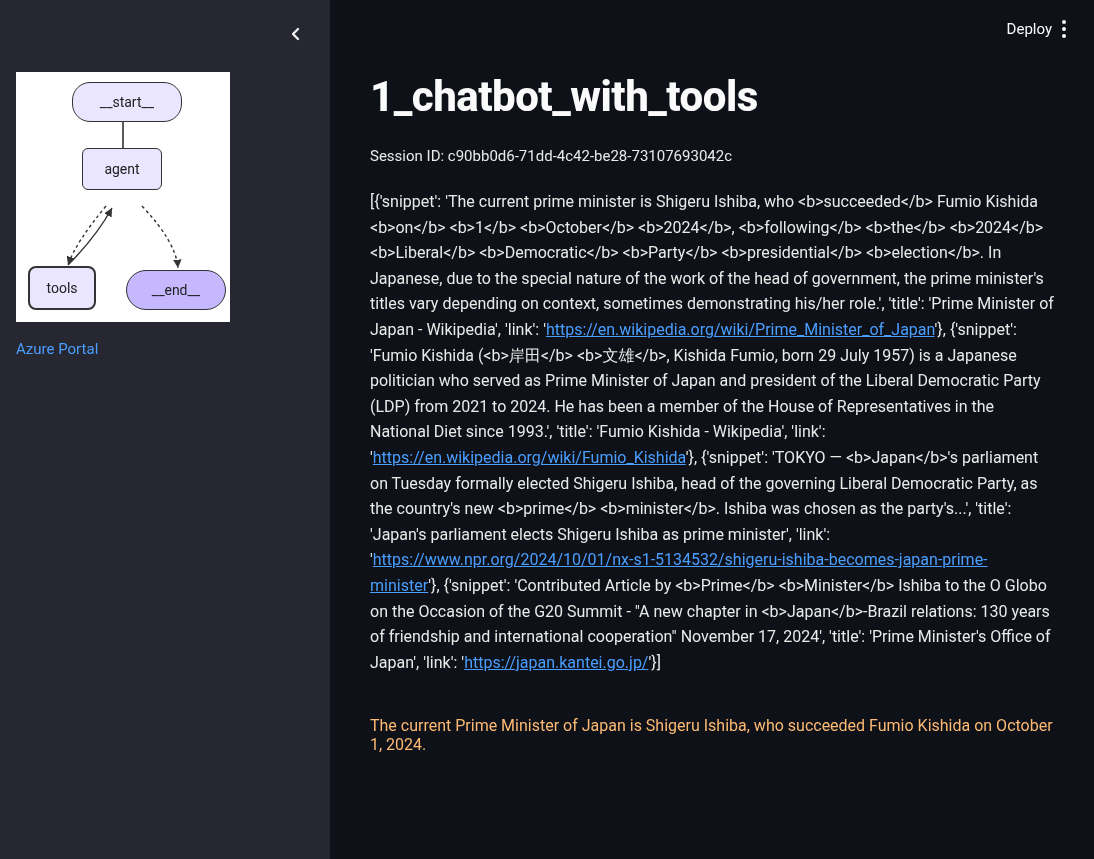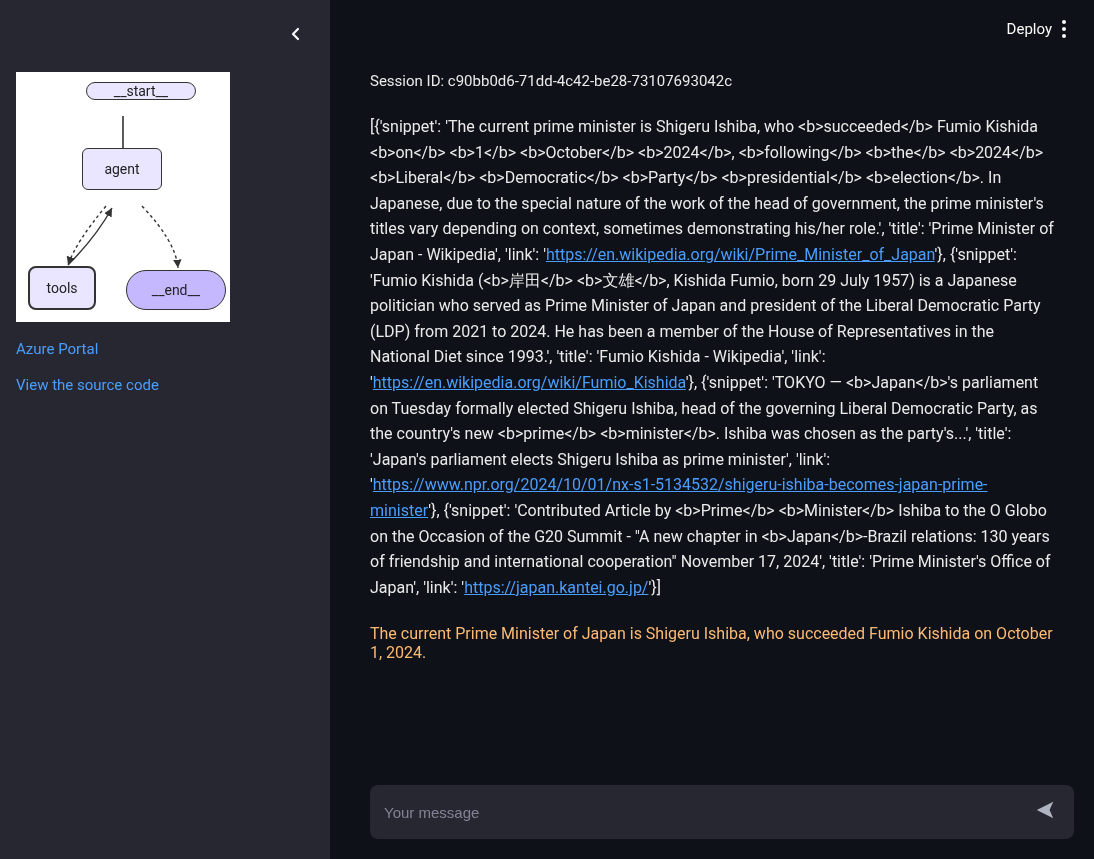--- a/index.html
+++ b/index.html
@@ -2,37 +2,37 @@
 <html><head>
 <meta charset="utf-8">
 <style>
 * { box-sizing: border-box; margin: 0; padding: 0; }
 html, body { width: 1094px; height: 859px; overflow: hidden; font-family: -apple-system, BlinkMacSystemFont, 'Segoe UI', Roboto, sans-serif; }
 body { display: flex; background: #0e1117; color: #fafafa; }
 .sidebar { width: 330px; background: #262730; height: 100%; padding: 16px; position: relative; flex-shrink: 0; }
 .collapse-btn { position: absolute; top: 20px; right: 20px; width: 28px; height: 28px; display: flex; align-items: center; justify-content: center; cursor: pointer; color: #fafafa; }
 .diagram-box { width: 214px; height: 250px; background: #fff; margin-top: 56px; margin-bottom: 18px; position: relative; }
 .node { position: absolute; border: 1.5px solid #333; background: #f0f0ff; font-size: 14px; color: #222; display: flex; align-items: center; justify-content: center; }
-.node-start { top: 10px; left: 70px; width: 110px; height: 18px; border-radius: 18px; background: #eae6ff; }
+.node-start { top: 10px; left: 56px; width: 110px; height: 40px; border-radius: 18px; background: #eae6ff; }
 .node-agent { top: 76px; left: 66px; width: 80px; height: 42px; border-radius: 6px; background: #eae6ff; }
 .node-tools { bottom: 12px; left: 12px; width: 68px; height: 44px; border-radius: 8px; background: #eae6ff; border-width: 2px; }
 .node-end { bottom: 12px; right: 4px; width: 100px; height: 40px; border-radius: 20px; background: #c5b8ff; }
 svg.edges { position: absolute; top: 0; left: 0; width: 214px; height: 250px; pointer-events: none; }
 .sidebar-links { margin-top: 10px; }
 .sidebar-links a { display: block; color: #4a9eff; font-size: 15px; margin-bottom: 18px; cursor: pointer; }
 .main { flex: 1; display: flex; flex-direction: column; height: 100%; position: relative; }
 .topbar { display: flex; justify-content: flex-end; align-items: center; padding: 16px 24px 0 24px; gap: 6px; }
 .deploy-btn { color: #fafafa; font-size: 15px; cursor: pointer; }
 .menu-btn { color: #fafafa; cursor: pointer; display: flex; flex-direction: column; gap: 3px; padding: 4px; }
 .menu-btn span { width: 4px; height: 4px; background: #fafafa; border-radius: 50%; }
 .content { flex: 1; overflow-y: auto; padding: 30px 40px 20px 40px; }
 .title { font-size: 42px; font-weight: 800; margin-bottom: 26px; letter-spacing: -0.5px; }
 .session { font-size: 15px; margin-bottom: 24px; color: #eaeaea; }
 .user-msg { font-size: 16px; margin-bottom: 36px; color: #eaeaea; }
-.tool-output { font-size: 16px; line-height: 1.6; margin-bottom: 24px; color: #eaeaea; }
+.tool-output { font-size: 16px; line-height: 1.6; margin-bottom: 41px; color: #eaeaea; }
 .tool-output a { color: #4a9eff; text-decoration: underline; cursor: pointer; }
 .final { font-size: 16px; margin-bottom: 30px; color: #fdba74; }
 .input-wrap { padding: 0 20px 20px 40px; }
 .input-row { background: #262730; border-radius: 8px; display: flex; align-items: center; padding: 10px 14px; }
 .input-row input { flex: 1; background: transparent; border: none; color: #fafafa; font-size: 15px; outline: none; }
 .input-row input::placeholder { color: #808495; }
 .send-btn { color: #b0b4c0; cursor: pointer; padding: 4px; }
 </style>
 </head>
 <body>
@@ -55,43 +55,33 @@
       <path d="M52 193 Q80 165 96 136" stroke="#333" stroke-width="1.4" fill="none" marker-end="url(#arr)"></path>
       <path d="M126 134 Q160 170 162 196" stroke="#333" stroke-width="1.4" fill="none" stroke-dasharray="3,3" marker-end="url(#arr)"></path>
     </svg>
     <div class="node node-start">__start__</div>
     <div class="node node-agent">agent</div>
     <div class="node node-tools">tools</div>
     <div class="node node-end">__end__</div>
   </div>
   <div class="sidebar-links">
     <a>Azure Portal</a>
-    <a>View the source code</a>
   </div>
 </div>
 
 <div class="main">
   <div class="topbar">
     <div class="deploy-btn">Deploy</div>
     <div class="menu-btn">
       <span></span>
       <span></span>
       <span></span>
     </div>
   </div>
   <div class="content">
+    <h1 class="title">1_chatbot_with_tools</h1>
     <div class="session">Session ID: c90bb0d6-71dd-4c42-be28-73107693042c</div>
     <div class="tool-output">
       <span>[{'snippet': 'The current prime minister is Shigeru Ishiba, who &lt;b&gt;succeeded&lt;/b&gt; Fumio Kishida &lt;b&gt;on&lt;/b&gt; &lt;b&gt;1&lt;/b&gt; &lt;b&gt;October&lt;/b&gt; &lt;b&gt;2024&lt;/b&gt;, &lt;b&gt;following&lt;/b&gt; &lt;b&gt;the&lt;/b&gt; &lt;b&gt;2024&lt;/b&gt; &lt;b&gt;Liberal&lt;/b&gt; &lt;b&gt;Democratic&lt;/b&gt; &lt;b&gt;Party&lt;/b&gt; &lt;b&gt;presidential&lt;/b&gt; &lt;b&gt;election&lt;/b&gt;. In Japanese, due to the special nature of the work of the head of government, the prime minister's titles vary depending on context, sometimes demonstrating his/her role.', 'title': 'Prime Minister of Japan - Wikipedia', 'link': '</span><a>https://en.wikipedia.org/wiki/Prime_Minister_of_Japan</a><span>'}, {'snippet': 'Fumio Kishida (&lt;b&gt;岸田&lt;/b&gt; &lt;b&gt;文雄&lt;/b&gt;, Kishida Fumio, born 29 July 1957) is a Japanese politician who served as Prime Minister of Japan and president of the Liberal Democratic Party (LDP) from 2021 to 2024. He has been a member of the House of Representatives in the National Diet since 1993.', 'title': 'Fumio Kishida - Wikipedia', 'link': '</span><a>https://en.wikipedia.org/wiki/Fumio_Kishida</a><span>'}, {'snippet': 'TOKYO — &lt;b&gt;Japan&lt;/b&gt;'s parliament on Tuesday formally elected Shigeru Ishiba, head of the governing Liberal Democratic Party, as the country's new &lt;b&gt;prime&lt;/b&gt; &lt;b&gt;minister&lt;/b&gt;. Ishiba was chosen as the party's...', 'title': 'Japan's parliament elects Shigeru Ishiba as prime minister', 'link': '</span><a>https://www.npr.org/2024/10/01/nx-s1-5134532/shigeru-ishiba-becomes-japan-prime-minister</a><span>'}, {'snippet': 'Contributed Article by &lt;b&gt;Prime&lt;/b&gt; &lt;b&gt;Minister&lt;/b&gt; Ishiba to the O Globo on the Occasion of the G20 Summit - "A new chapter in &lt;b&gt;Japan&lt;/b&gt;-Brazil relations: 130 years of friendship and international cooperation" November 17, 2024', 'title': 'Prime Minister's Office of Japan', 'link': '</span><a>https://japan.kantei.go.jp/</a><span>'}]</span>
     </div>
     <div class="final">The current Prime Minister of Japan is Shigeru Ishiba, who succeeded Fumio Kishida on October 1, 2024.</div>
   </div>
-  <div class="input-wrap">
-    <div class="input-row">
-      <input type="text" placeholder="Your message" style="">
-      <div class="send-btn">
-        <svg width="22" height="22" viewBox="0 0 24 24">
-            <path d="M3 12 L21 3 L17 12 L21 21 Z" fill="#b0b4c0"></path>
-          </svg>
-      </div>
-    </div>
-  </div>
 </div>
 
 </body></html>

